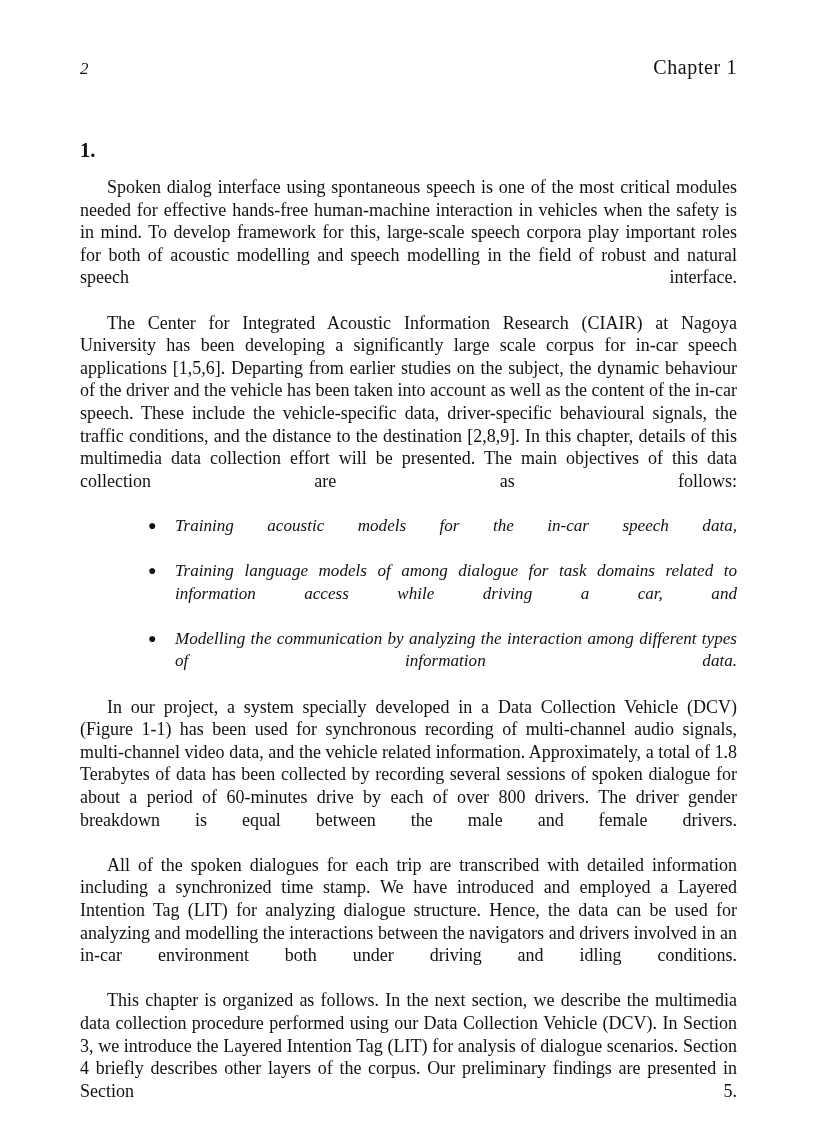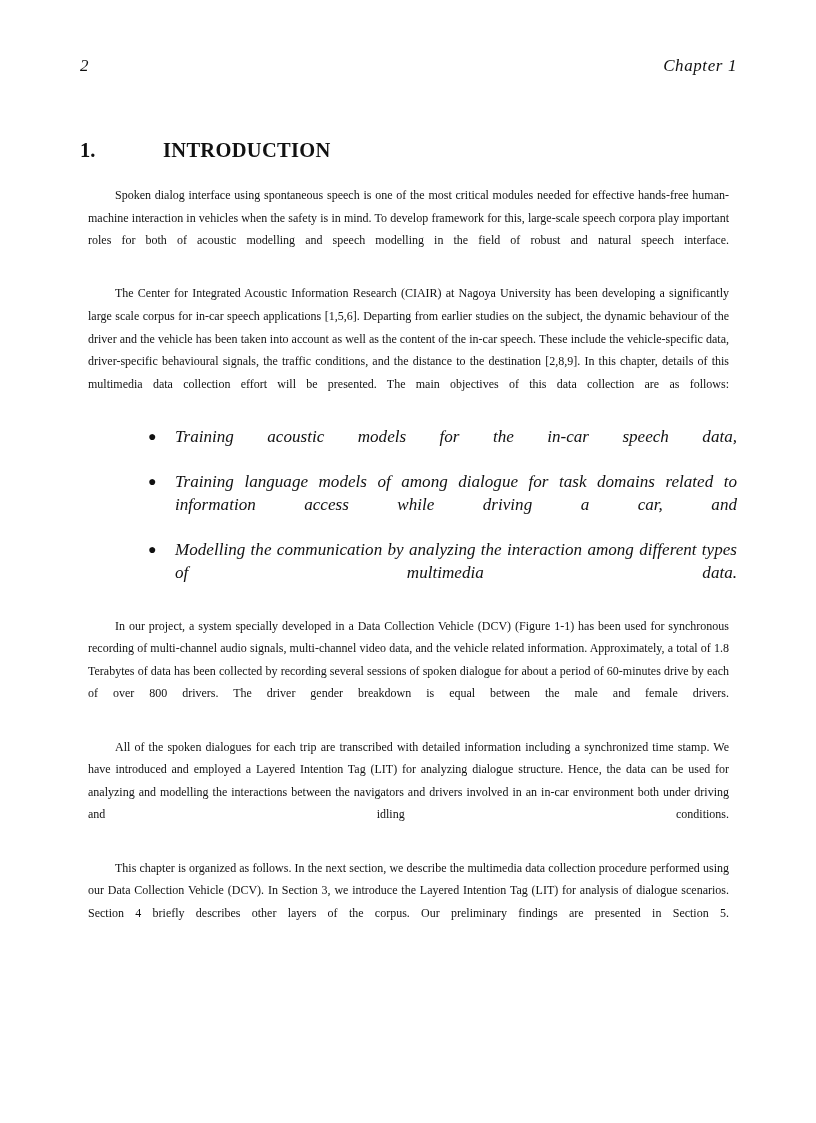--- a/index.html
+++ b/index.html
@@ -27,22 +27,21 @@
     display: flex;
     align-items: baseline;
     justify-content: space-between;
   }
   .folio {
     font-size: 17px;
     font-style: italic;
     letter-spacing: 0.2px;
   }
   .head-right {
-    font-size: 17px;
-    font-style: italic;
+    font-size: 20px;
     letter-spacing: 0.6px;
   }
 
   
   .section-heading {
     position: absolute;
     left: 80px;
     top: 125px;
     width: 657px;
     font-weight: bold;
@@ -61,24 +60,24 @@
   }
 
   
   .body-block {
     position: absolute;
     left: 80px;
     top: 176px;
     width: 657px;
   }
   p.para {
-    margin: 8px;
+    margin: 0;
     text-align: justify;
     text-justify: inter-word;
-    font-size: 12px;
+    font-size: 18px;
     line-height: 22.6px;
     text-indent: 27px;
     hyphens: none;
   }
 
   ul.bullets {
     list-style: none;
     margin: 0;
     padding: 0;
   }
@@ -119,39 +118,38 @@
 
 <div class="page">
 
   <div class="running-head">
     <span class="folio">2</span>
     <span class="head-right">Chapter 1</span>
   </div>
 
   <h1 class="section-heading">
     <span class="section-number">1.</span>
-    <span class="section-title">INTRODUCTION</span>
   </h1>
 
   <div class="body-block">
     <p class="para">Spoken dialog interface using spontaneous speech is one of the most critical modules needed for effective hands-free human-machine interaction in vehicles when the safety is in mind. To develop framework for this, large-scale speech corpora play important roles for both of acoustic modelling and speech modelling in the field of robust and natural speech interface.</p>
     <p class="para">The Center for Integrated Acoustic Information Research (CIAIR) at Nagoya University has been developing a significantly large scale corpus for in-car speech applications [1,5,6]. Departing from earlier studies on the subject, the dynamic behaviour of the driver and the vehicle has been taken into account as well as the content of the in-car speech. These include the vehicle-specific data, driver-specific behavioural signals, the traffic conditions, and the distance to the destination [2,8,9]. In this chapter, details of this multimedia data collection effort will be presented. The main objectives of this data collection are as follows:</p>
 
     <ul class="bullets">
       <li>
         <span class="bullet-mark">●</span>
         <span class="bullet-text">Training acoustic models for the in-car speech data,</span>
       </li>
       <li>
         <span class="bullet-mark">●</span>
         <span class="bullet-text">Training language models of among dialogue for task domains related to information access while driving a car, and</span>
       </li>
       <li>
         <span class="bullet-mark">●</span>
-        <span class="bullet-text">Modelling the communication by analyzing the interaction among different types of multimedia data.</span>
+        <span class="bullet-text">Modelling the communication by analyzing the interaction among different types of information data.</span>
       </li>
     </ul>
 
     <p class="para">In our project, a system specially developed in a Data Collection Vehicle (DCV) (Figure 1-1) has been used for synchronous recording of multi-channel audio signals, multi-channel video data, and the vehicle related information. Approximately, a total of 1.8 Terabytes of data has been collected by recording several sessions of spoken dialogue for about a period of 60-minutes drive by each of over 800 drivers. The driver gender breakdown is equal between the male and female drivers.</p>
     <p class="para">All of the spoken dialogues for each trip are transcribed with detailed information including a synchronized time stamp. We have introduced and employed a Layered Intention Tag (LIT) for analyzing dialogue structure. Hence, the data can be used for analyzing and modelling the interactions between the navigators and drivers involved in an in-car environment both under driving and idling conditions.</p>
     <p class="para">This chapter is organized as follows. In the next section, we describe the multimedia data collection procedure performed using our Data Collection Vehicle (DCV). In Section 3, we introduce the Layered Intention Tag (LIT) for analysis of dialogue scenarios. Section 4 briefly describes other layers of the corpus. Our preliminary findings are presented in Section 5.</p>
   </div>
 
 </div>
 

